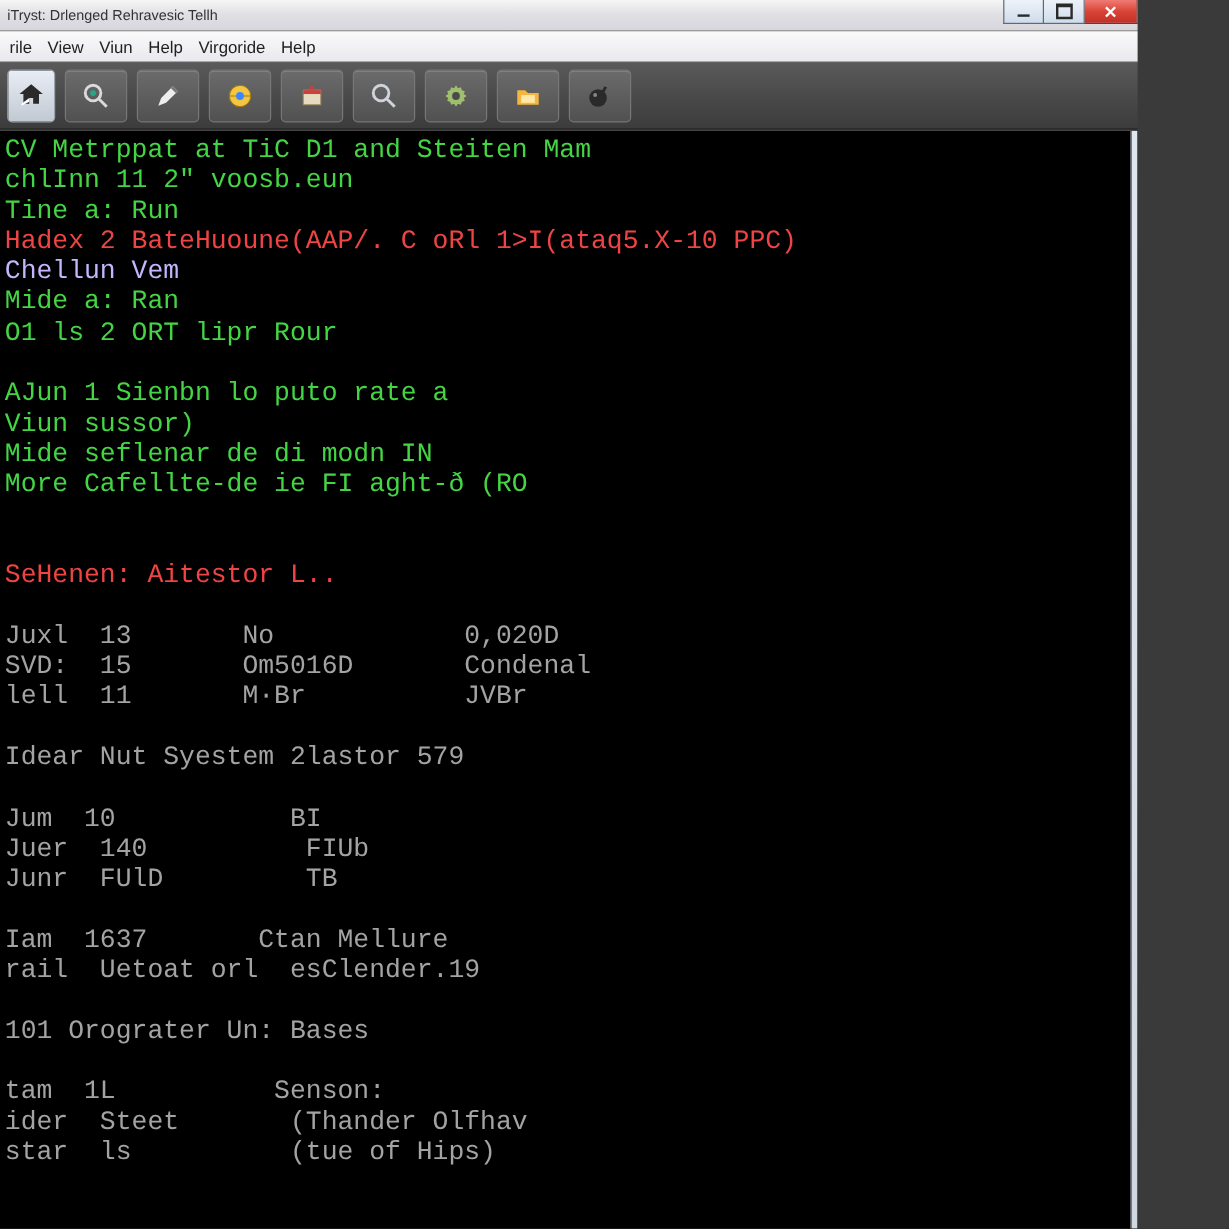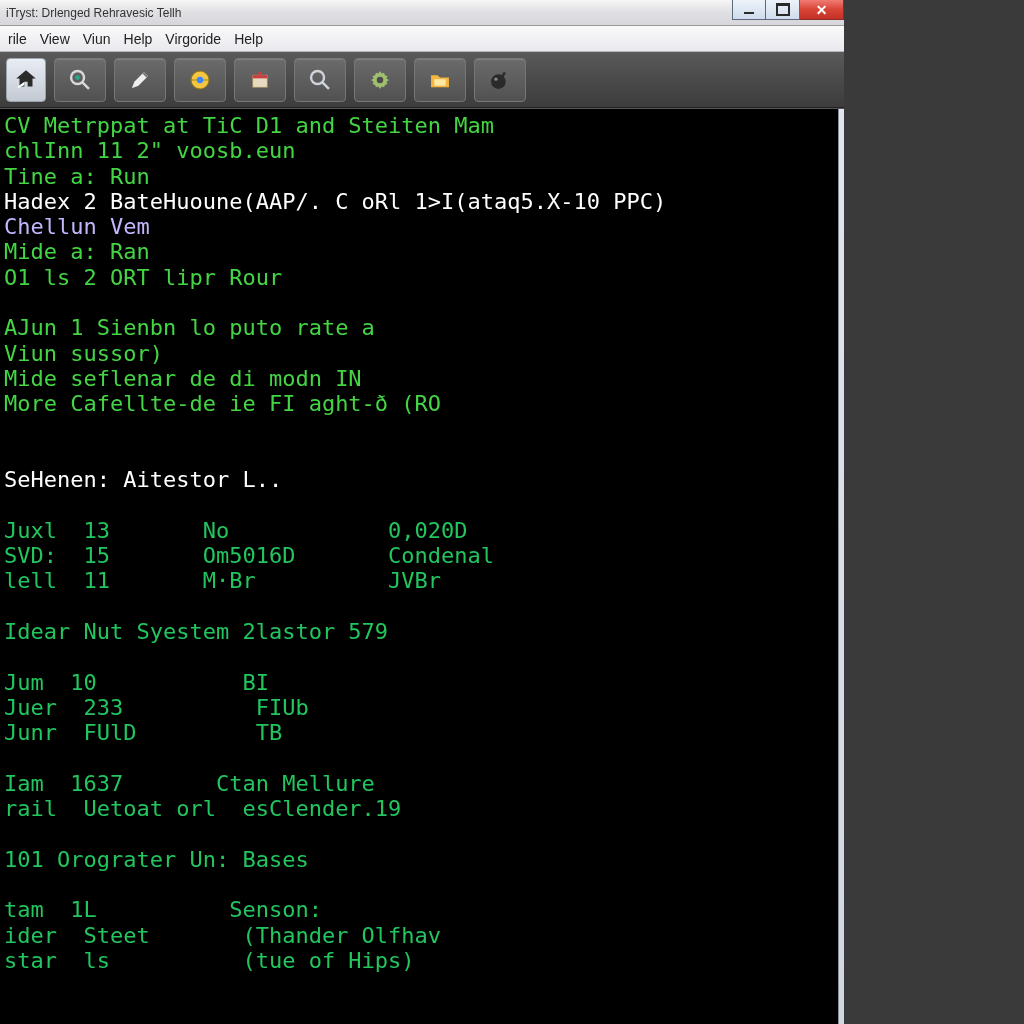--- a/index.html
+++ b/index.html
@@ -1,20 +1,20 @@
 <!DOCTYPE html>
 <html><head>
 <meta charset="utf-8">
 <style>
 * { margin: 0; padding: 0; box-sizing: border-box; }
 html, body { width: 1024px; height: 1024px; overflow: hidden; font-family: "Segoe UI", Tahoma, sans-serif; background: #3a3a3a; }
 
 
 .window {
-  width: 844px; height: 1024px;
+  width: 948px; height: 1024px;
   display: flex; flex-direction: column;
   background: #3a3a3a;
 }
 
 .titlebar {
   height: 26px;
   background: linear-gradient(#f6f6f6, #dfdfe4 50%, #d6d6dc);
   border-bottom: 1px solid #9b9b9b;
   display: flex; align-items: center; justify-content: space-between;
   font-size: 12px; color: #333;
@@ -77,25 +77,25 @@
   background: #000;
   padding: 4px 6px 8px 4px;
   font-family: "DejaVu Sans Mono", "Courier New", monospace;
   font-size: 22px;
   line-height: 1.15;
   color: #9c9c9c;
   overflow: hidden;
   border-top: 1px solid #555;
   position: relative;
 }
-.terminal .ln { white-space: pre; }
+.terminal .ln { white-space: pre; font-family: Liberation Mono, monospace; }
 .g { color: #44d544; }      
-.r { color: #ffffff; }       
+.r { color: #ef4444; }       
 .c { color: #c4b5fd; }       
-.w { color: #22c55e; }       
+.w { color: #a3a3a3; }       
 
 
 .right-edge {
   position: absolute; right: 0; top: 0; bottom: 0; width: 6px;
   background: linear-gradient(#dfe6ef, #cfd7e0);
   border-left: 1px solid #8a8f96;
 }
 
 </style>
 </head>
@@ -230,21 +230,21 @@
         <div class="ln ">&nbsp;</div>
         <div class="ln r">SeHenen: Aitestor L..</div>
         <div class="ln ">&nbsp;</div>
         <div class="ln w">Juxl  13       No            0,020D</div>
         <div class="ln w">SVD:  15       Om5016D       Condenal</div>
         <div class="ln w">lell  11       M·Br          JVBr</div>
         <div class="ln ">&nbsp;</div>
         <div class="ln w">Idear Nut Syestem 2lastor 579</div>
         <div class="ln ">&nbsp;</div>
         <div class="ln w">Jum  10           BI</div>
-        <div class="ln w">Juer  233          FIUb</div>
+        <div class="ln w">Juer  140          FIUb</div>
         <div class="ln w">Junr  FUlD         TB</div>
         <div class="ln ">&nbsp;</div>
         <div class="ln w">Iam  1637       Ctan Mellure</div>
         <div class="ln w">rail  Uetoat orl  esClender.19</div>
         <div class="ln ">&nbsp;</div>
         <div class="ln w">101 Orograter Un: Bases</div>
         <div class="ln ">&nbsp;</div>
         <div class="ln w">tam  1L          Senson:</div>
         <div class="ln w">ider  Steet       (Thander Olfhav</div>
         <div class="ln w">star  ls          (tue of Hips)</div>

